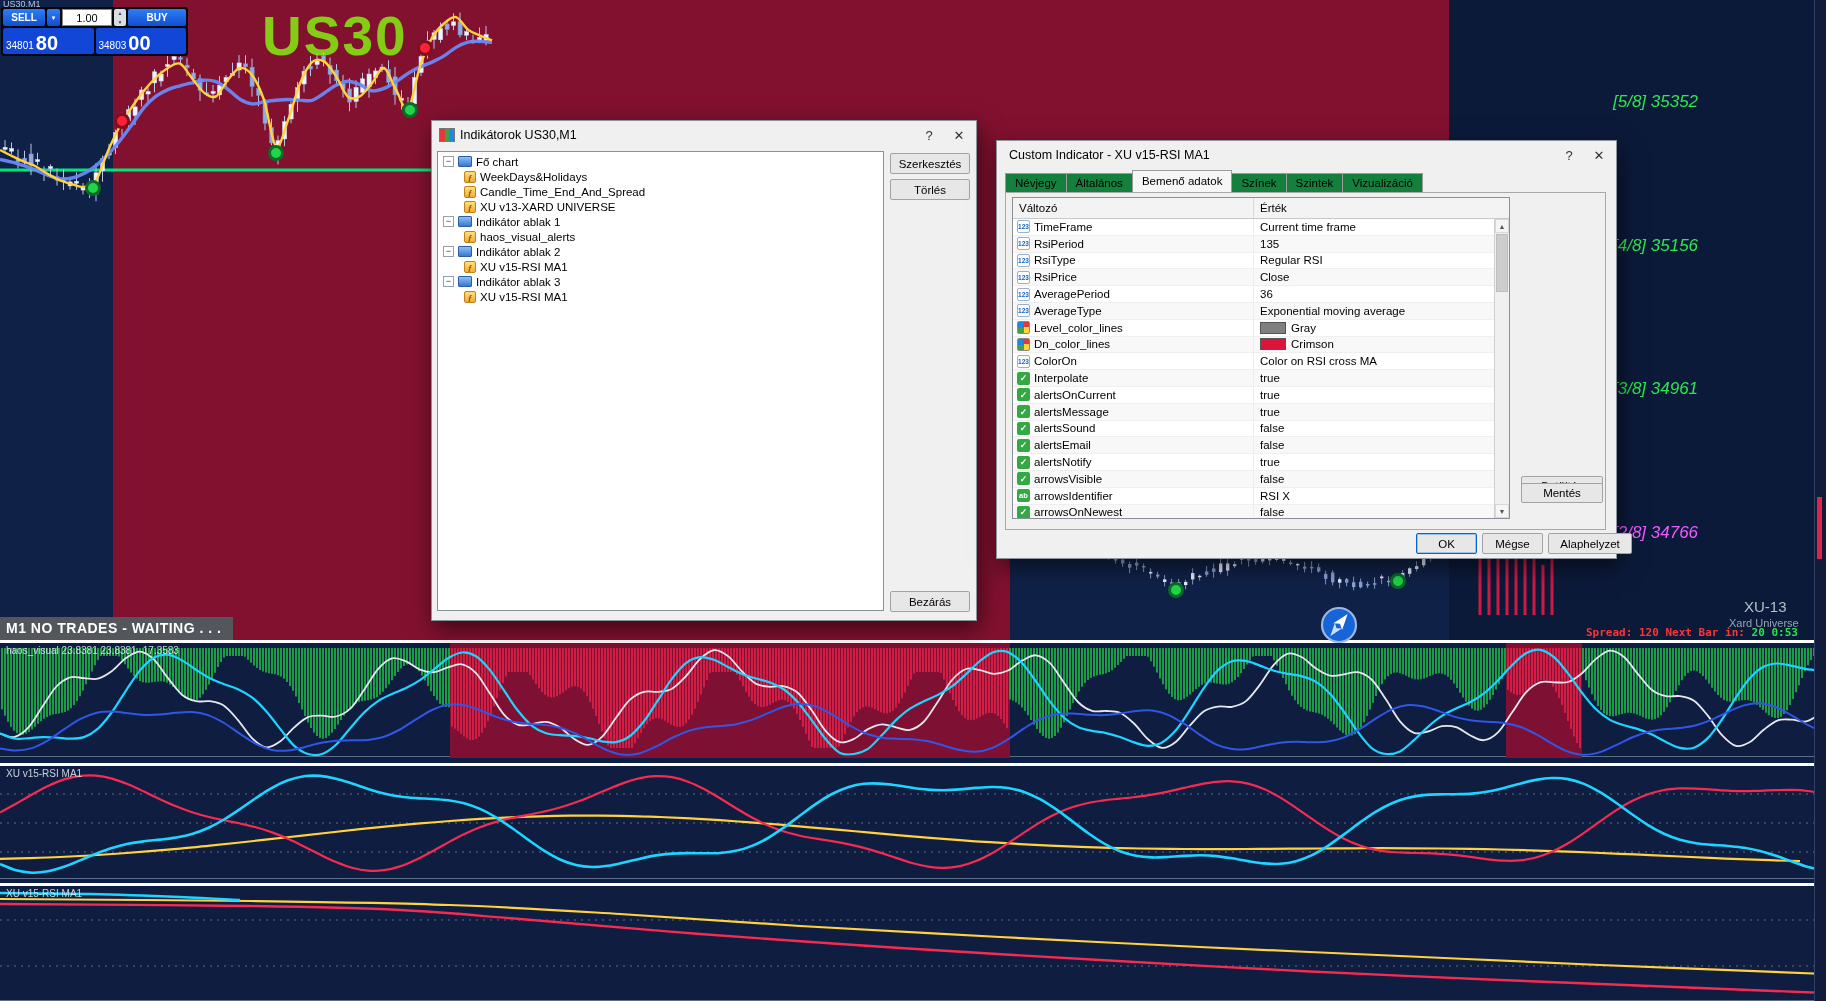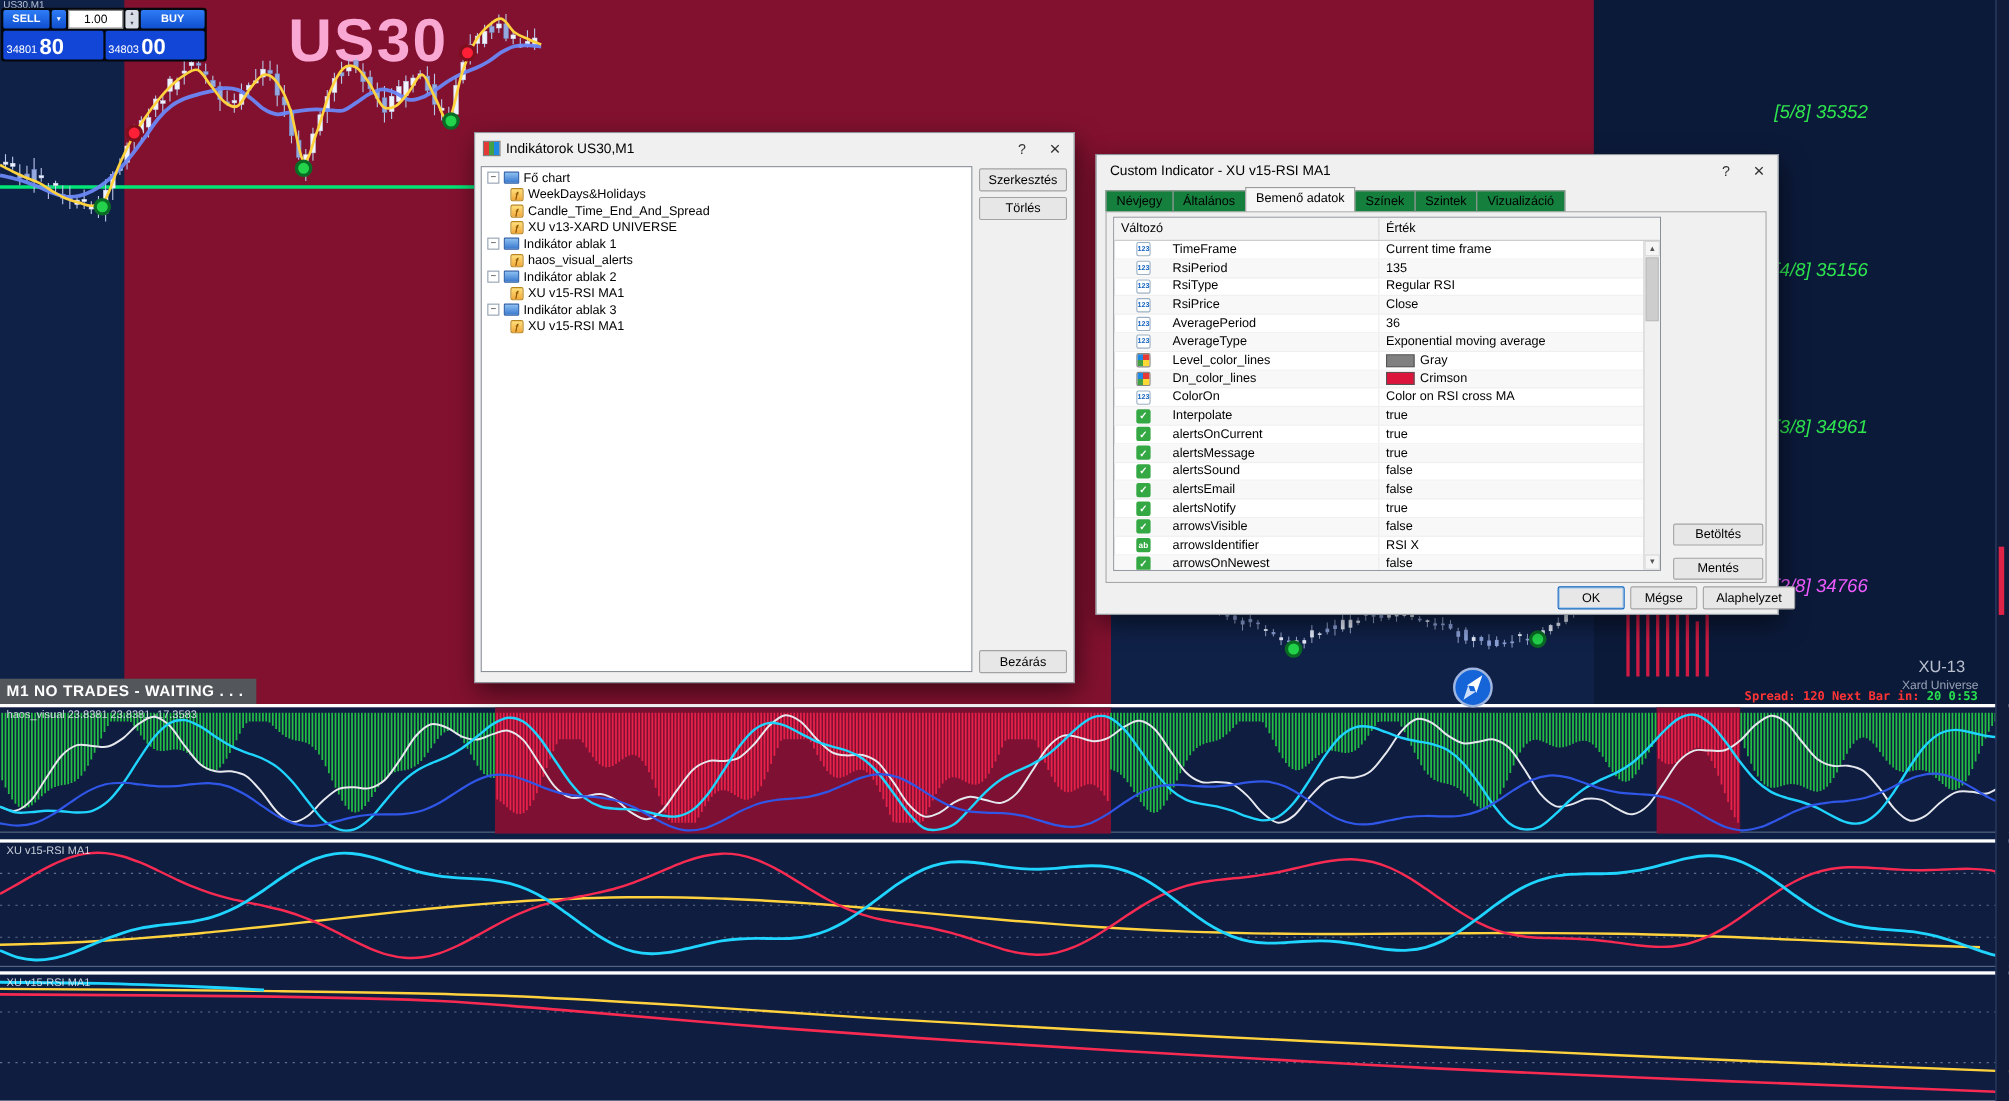--- a/index.html
+++ b/index.html
@@ -4,21 +4,21 @@
 <style>
   html,body{margin:0;padding:0;background:#0e1f45;overflow:hidden;}
   #stage{position:relative;width:1826px;height:1001px;font-family:"Liberation Sans",sans-serif;overflow:hidden;}
 
   
   #chart{position:absolute;left:0;top:0;width:1826px;height:640px;background:#102148;overflow:hidden;}
   .bgrect{position:absolute;}
   #bg-crimson-main{left:113px;top:0;width:897px;height:640px;background:#82112f;}
   #bg-crimson-band{left:1010px;top:0;width:439px;height:140px;background:#82112f;}
   #bg-navy-right{left:1449px;top:0;width:365px;height:640px;background:#0c1a3a;}
-  #watermark{position:absolute;left:262px;top:4px;font-size:55px;font-weight:800;letter-spacing:2px;color:#f9a8d4;z-index:1;}
+  #watermark{position:absolute;left:262px;top:4px;font-size:55px;font-weight:800;letter-spacing:2px;color:#84cc16;z-index:1;}
   #chart-svg{position:absolute;left:0;top:0;z-index:2;}
   #symbol-tiny{position:absolute;left:3px;top:-1px;font-size:9px;color:#b9c4d8;z-index:1;}
   #levels{position:absolute;left:0;top:0;width:100%;height:100%;z-index:2;}
   .level{position:absolute;left:1613px;font-size:17px;font-weight:normal;font-style:italic;white-space:nowrap;}
   #brand1{position:absolute;left:1744px;top:598px;font-size:15px;color:#b7bfcc;z-index:2;}
   #brand2{position:absolute;left:1729px;top:617px;font-size:11px;color:#98a2b4;z-index:2;}
 
   
   .tp{position:absolute;left:1px;top:7px;width:187px;height:49px;background:#04070c;border-radius:3px;padding:2px;box-sizing:border-box;z-index:4;}
   .tp-r1{display:flex;gap:2px;height:17px;}
@@ -76,21 +76,21 @@
   .tab.active{background:#f6f6f6;height:21px;line-height:21px;position:relative;z-index:3;}
   #tabpage{position:absolute;left:8px;top:51px;width:601px;height:338px;border:1px solid #a8a8a8;background:#f0f0f0;box-sizing:border-box;}
   #ptable{position:absolute;left:15px;top:56px;width:498px;height:322px;background:#fff;border:1px solid #8a8f98;box-sizing:border-box;display:flex;flex-direction:column;z-index:2;}
   #phead{display:flex;height:20px;background:#f3f3f3;border-bottom:1px solid #c9c9c9;flex:none;font-size:11.5px;}
   .phname{width:241px;border-right:1px solid #d8d8d8;padding-left:6px;line-height:20px;box-sizing:border-box;}
   .phval{flex:1;padding-left:6px;line-height:20px;}
   #pbody{flex:1;display:flex;overflow:hidden;}
   #rows{flex:1;}
   .prow{display:flex;height:16.8px;align-items:center;border-bottom:1px solid #efefef;font-size:11.5px;box-sizing:border-box;}
   .prow.alt{background:#f8f8f8;}
-  .pleft{width:241px;display:flex;align-items:center;gap:20px;padding-left:20px;border-right:1px solid #ededed;height:100%;box-sizing:border-box;white-space:nowrap;overflow:hidden;}
+  .pleft{width:241px;display:flex;align-items:center;gap:4px;padding-left:4px;border-right:1px solid #ededed;height:100%;box-sizing:border-box;white-space:nowrap;overflow:hidden;}
   .pval{flex:1;padding-left:6px;display:flex;align-items:center;gap:5px;white-space:nowrap;overflow:hidden;}
   .pic{width:13px;height:13px;flex:none;display:flex;align-items:center;justify-content:center;border-radius:2px;box-sizing:border-box;}
   .pic.num{background:#fff;border:1px solid #9ab0c4;color:#1565c0;font-size:6.5px;font-weight:bold;}
   .pic.bool{background:#34a843;color:#fff;font-size:9px;font-weight:bold;}
   .pic.str{background:#34a843;color:#fff;font-size:7.5px;font-weight:bold;}
   .pic.color{background:conic-gradient(#e53935 0 25%,#fdd835 0 50%,#43a047 0 75%,#1e88e5 0);border:1px solid #888;}
   .swatch{display:inline-block;width:24px;height:10px;border:1px solid #555;flex:none;}
   #pscroll{width:14px;background:#f0f0f0;border-left:1px solid #d0d0d0;display:flex;flex-direction:column;flex:none;}
   .sbtn{height:14px;font-size:7px;color:#555;display:flex;align-items:center;justify-content:center;border:1px solid #d8d8d8;background:#f5f5f5;box-sizing:border-box;}
   .sthumb{height:56px;background:#cdcdcd;border:1px solid #bdbdbd;margin:1px;}
@@ -1338,19 +1338,19 @@
           </div>
         <div id="pscroll">
           <div class="sbtn">▲</div>
           <div class="sthumb"></div>
           <div class="sspace"></div>
           <div class="sbtn">▼</div>
         </div>
       </div>
     </div>
     <div class="wbtn" style="left:524px;top:335px;width:82px;height:20px;">Betöltés</div>
-    <div class="wbtn" style="left:524px;top:366px;width:82px;height:20px;">Mentés</div>
+    <div class="wbtn" style="left:524px;top:342px;width:82px;height:20px;">Mentés</div>
     <div class="wbtn primary" style="left:419px;top:392px;width:61px;height:21px;">OK</div>
     <div class="wbtn" style="left:485px;top:392px;width:61px;height:21px;">Mégse</div>
     <div class="wbtn" style="left:551px;top:392px;width:84px;height:21px;">Alaphelyzet</div>
   </div>
 
 </div>
 
 </body></html>

